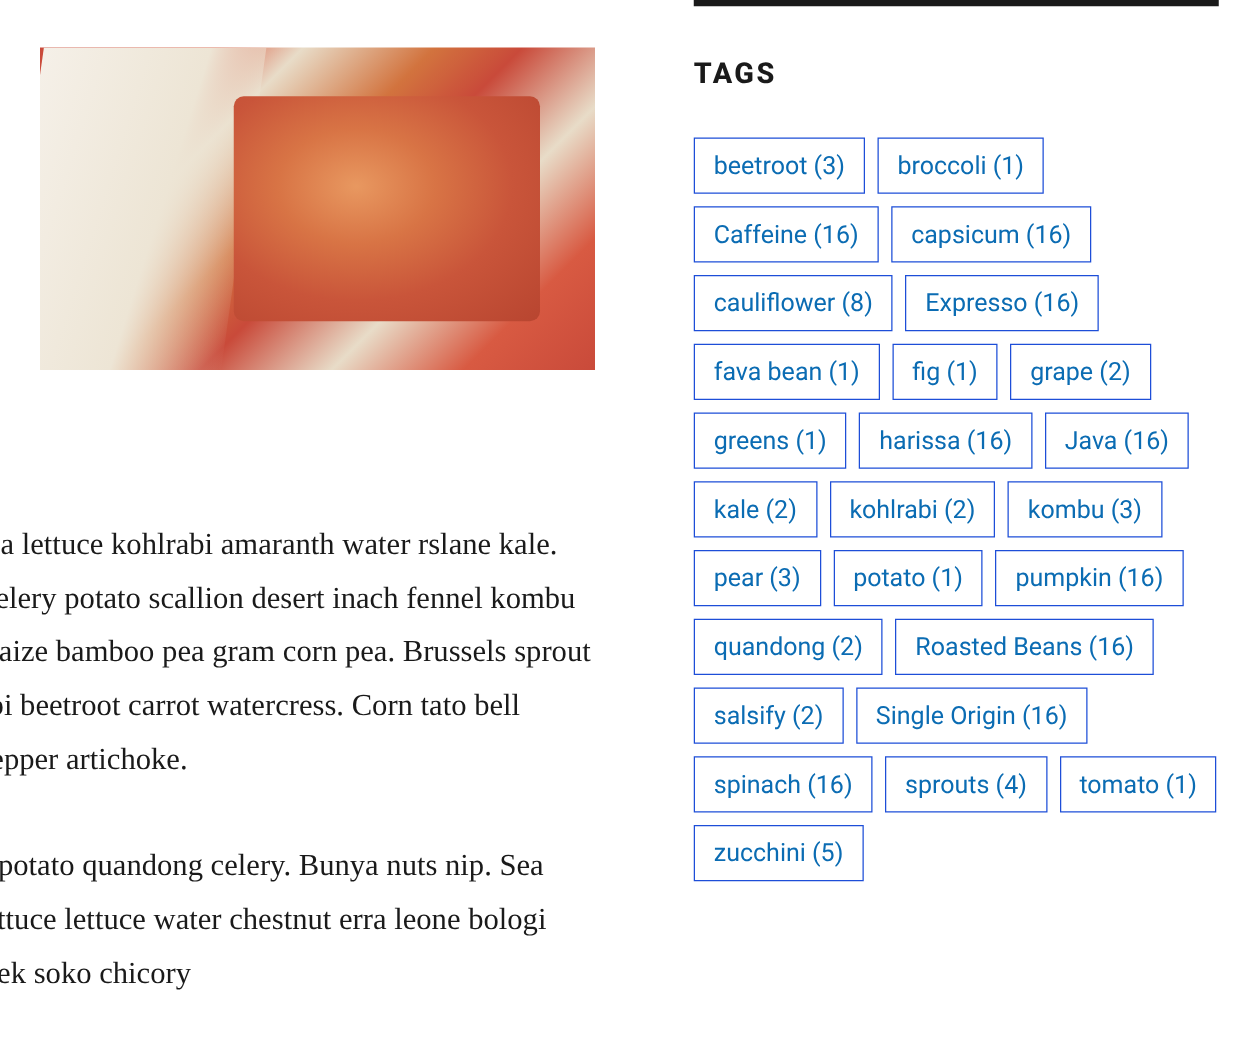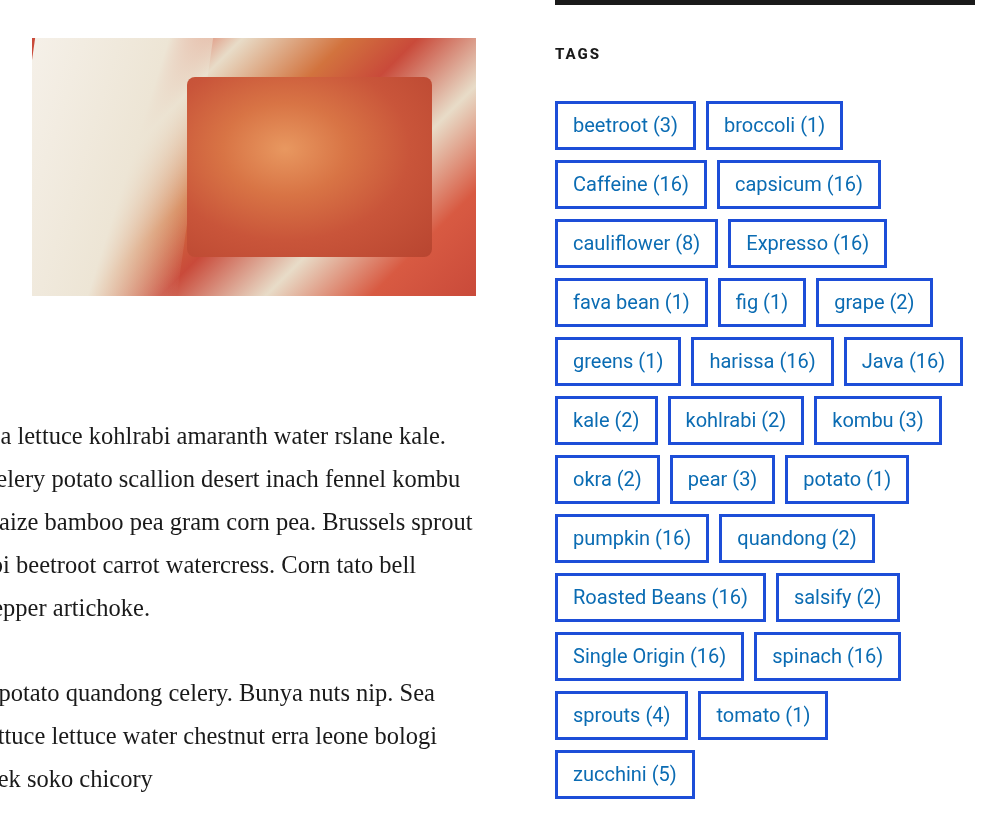--- a/index.html
+++ b/index.html
@@ -64,35 +64,35 @@
     width: 425px;
   }
   .sidebar-rule {
     height: 5px;
     background: #1a1a1a;
     margin-bottom: 40px;
     width: 420px;
   }
   .sidebar-heading {
     font-family: -apple-system, BlinkMacSystemFont, "Segoe UI", Roboto, "Helvetica Neue", Arial, sans-serif;
-    font-size: 15px;
+    font-size: 23px;
     font-weight: 800;
     letter-spacing: 2px;
     color: #1a1a1a;
     margin-bottom: 38px;
   }
   .tag-cloud {
     display: flex;
     flex-wrap: wrap;
     gap: 10px 10px;
     width: 420px;
   }
   .tag {
     display: inline-block;
-    border: 3px solid #1d4ed8;
+    border: 1px solid #1d4ed8;
     padding: 9px 15px 10px 15px;
     font-family: -apple-system, BlinkMacSystemFont, "Segoe UI", Roboto, "Helvetica Neue", Arial, sans-serif;
     font-size: 20px;
     color: #0b6cb3;
     background: #fff;
     line-height: 1.2;
     white-space: nowrap;
     cursor: pointer;
   }
 </style>
@@ -119,21 +119,20 @@
       <a class="tag">Expresso (16)</a>
       <a class="tag">fava bean (1)</a>
       <a class="tag">fig (1)</a>
       <a class="tag">grape (2)</a>
       <a class="tag">greens (1)</a>
       <a class="tag">harissa (16)</a>
       <a class="tag">Java (16)</a>
       <a class="tag">kale (2)</a>
       <a class="tag">kohlrabi (2)</a>
       <a class="tag">kombu (3)</a>
-      <a class="tag">okra (2)</a>
       <a class="tag">pear (3)</a>
       <a class="tag">potato (1)</a>
       <a class="tag">pumpkin (16)</a>
       <a class="tag">quandong (2)</a>
       <a class="tag">Roasted Beans (16)</a>
       <a class="tag">salsify (2)</a>
       <a class="tag">Single Origin (16)</a>
       <a class="tag">spinach (16)</a>
       <a class="tag">sprouts (4)</a>
       <a class="tag">tomato (1)</a>

